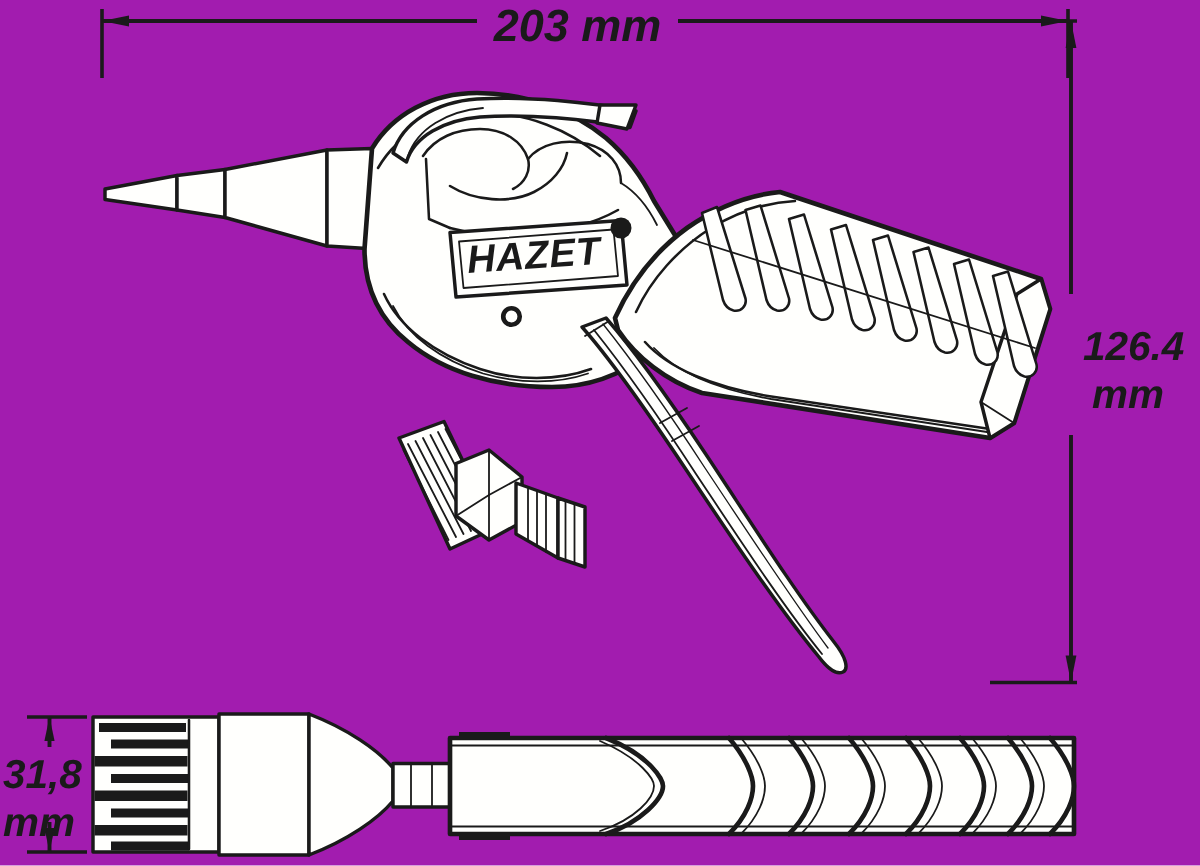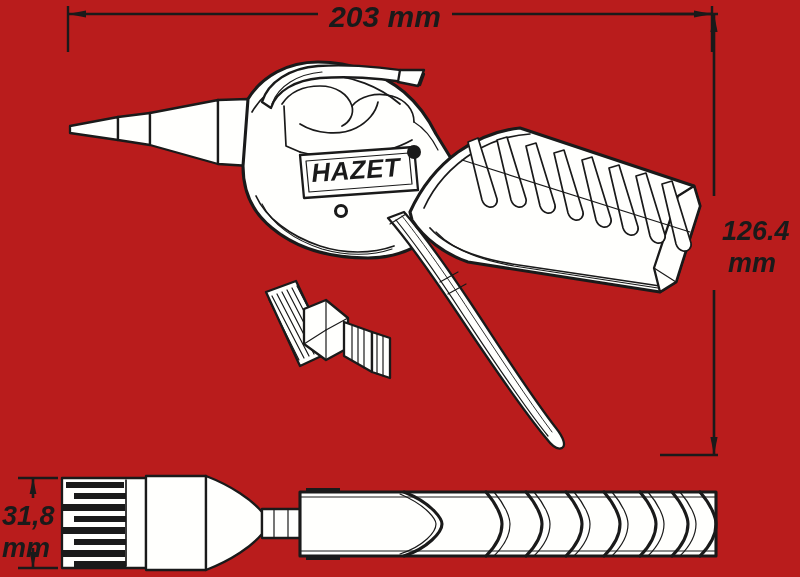--- a/index.html
+++ b/index.html
@@ -8,21 +8,21 @@
     padding: 0;
     background: #ffffff;
   }
   body {
     font-family: "Liberation Sans", sans-serif;
   }
   #drawing-root {
     position: relative;
     width: 800px;
     height: 577px;
-    background: #b91c1c;
+    background: #a21caf;
     overflow: hidden;
   }
   #drawing-svg {
     position: absolute;
     left: 0;
     top: 0;
     width: 800px;
     height: 577px;
     display: block;
   }

